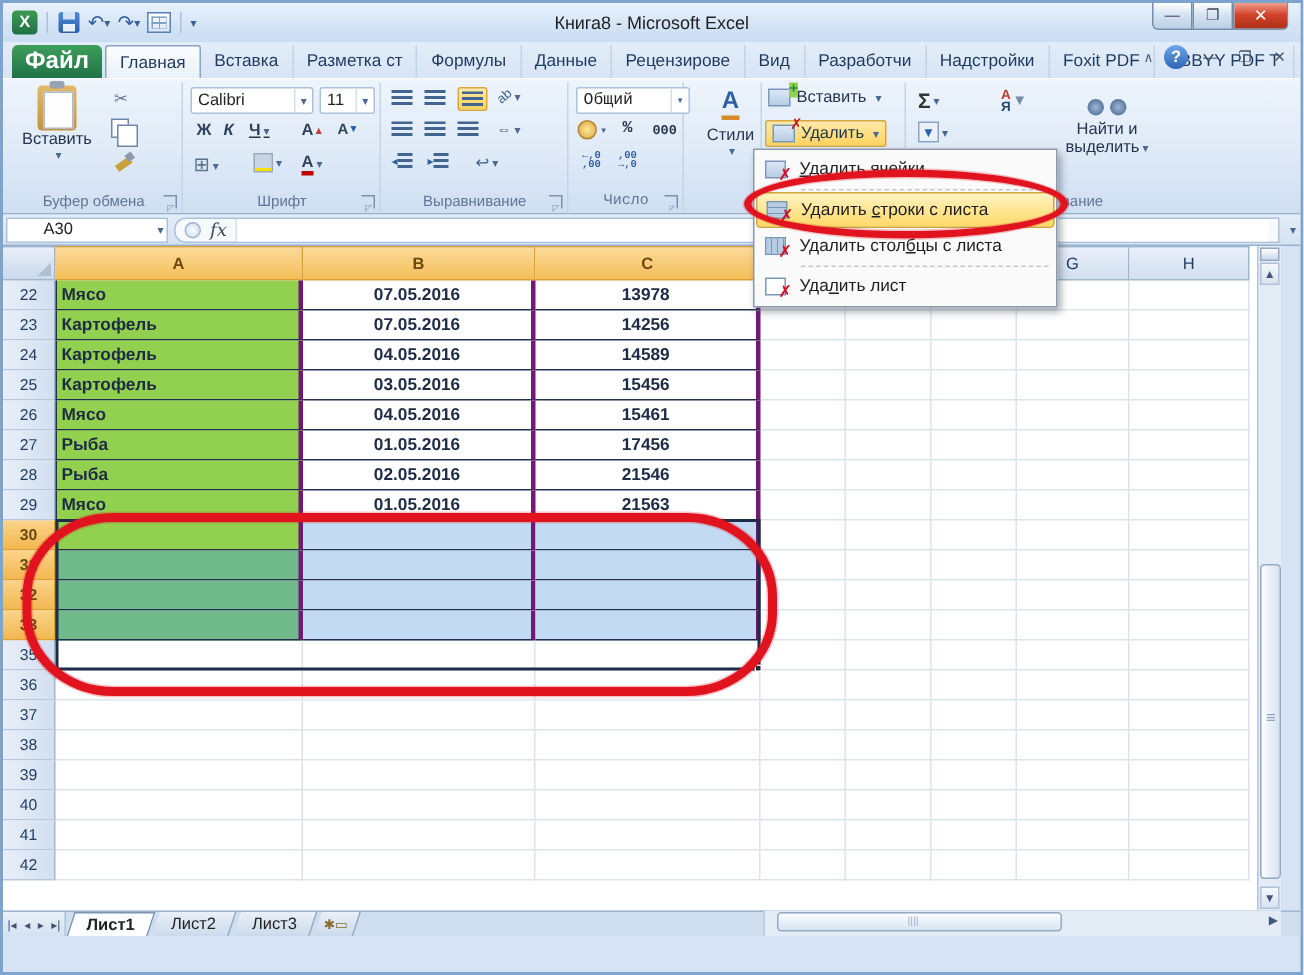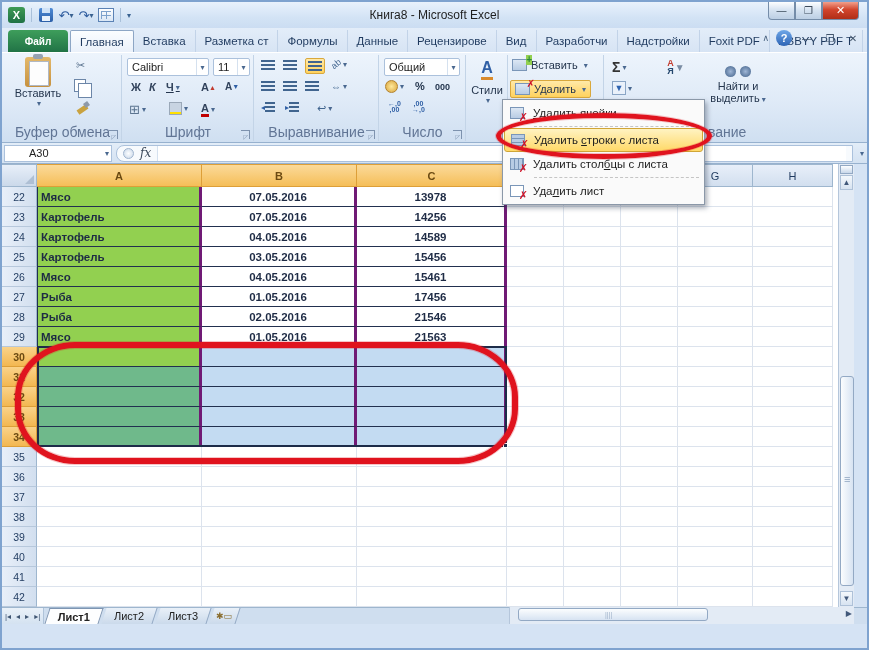--- a/index.html
+++ b/index.html
@@ -32,38 +32,38 @@
     background:linear-gradient(#FDFEFF,#D7E4F2 45%,#BCCFE4); display:flex; align-items:center;
     justify-content:center; font-size:10px; color:#3B4A5A; }
   .wbtn.close { width:37px; background:linear-gradient(#F2A08C,#D2452C 45%,#B02E17);
     color:#fff; border-bottom-right-radius:4px; font-size:11px; font-weight:bold; }
   .wbtn.min  { border-bottom-left-radius:4px; }
 
   
   .tabrow { position:absolute; left:0; top:26px; width:100%; height:24px;
     background:linear-gradient(#E3EDF9,#D7E4F4); display:flex; align-items:flex-end; }
   .file-tab { margin-left:6px; width:60px; height:22px; background:linear-gradient(#3E9E5B,#217346);
-    border-radius:4px 4px 0 0; color:#fff; font-size:10px; font-weight:bold;
+    border-radius:4px 4px 0 0; color:#fff; font-size:16px; font-weight:bold;
     display:flex; align-items:center; justify-content:center; }
   .tab { height:22px; padding:0 9px; display:flex; align-items:center; font-size:11.5px; color:#1F3A5F;
     border-right:1px solid #C2D3E8; }
   .tab.active { background:linear-gradient(#FBFDFF,#EAF1FA); border:1px solid #8DA6C5; border-bottom:none;
     border-radius:2px 2px 0 0; margin-left:2px; }
   .tabrow-right { position:absolute; right:6px; top:28px; display:flex; align-items:center; gap:7px; }
   .chev-up { font-size:9px; color:#47617F; }
   .help-btn { width:16px; height:16px; border-radius:50%; background:linear-gradient(#6FA7E8,#2D64B5);
     color:#fff; font-size:11px; font-weight:bold; display:flex; align-items:center; justify-content:center; }
   .doc-btn { font-size:10px; color:#41546B; width:16px; text-align:center; }
 
   
   .ribbon { position:absolute; left:0; top:50px; width:100%; height:91px;
     background:linear-gradient(#EDF4FC,#DFEAF7 55%,#CFDFF1); border-top:1px solid #fff;
     border-bottom:1px solid #97B1CE; }
   .rgroup { position:absolute; top:2px; height:86px; border-right:1px solid #C3D4E7; }
-  .glabel { position:absolute; bottom:1px; left:0; right:0; text-align:center; font-size:14px; color:#617595; }
+  .glabel { position:absolute; bottom:1px; left:0; right:0; text-align:center; font-size:10px; color:#617595; }
   .dlg { position:absolute; bottom:2px; right:3px; width:9px; height:9px;
     border-left:1px solid #7D92AE; border-bottom:1px solid #7D92AE; transform:rotate(180deg); }
   .dlg:after { content:"◿"; position:absolute; left:1px; top:-3px; font-size:6px; color:#7D92AE; }
   .rbtn { position:absolute; display:flex; align-items:center; font-size:11px; color:#25364E; }
   .combo { position:absolute; height:18px; background:#fff; border:1px solid #ABC1DC; border-radius:2px;
     font-size:11px; color:#222; display:flex; align-items:center; padding-left:4px; }
   .combo .arr { margin-left:auto; width:12px; height:100%; display:flex; align-items:center;
     justify-content:center; font-size:8px; color:#4A6890; border-left:1px solid #D5E1EF; }
   .glyph { font-weight:bold; color:#32435C; }
   .drop8 { font-size:8px; color:#4A6890; margin-left:2px; }
@@ -370,21 +370,21 @@
           <span class="bars" style="width:10px;"></span>
         </div>
       <div class="rbtn" style="left:62px;top:47px;">
           <span style="font-size:11px;color:#41658F;">↩</span>
           <span class="drop8">▾</span>
         </div>
       <div class="glabel">Выравнивание</div>
       <span class="dlg"></span>
     </div>
 
-    <div class="rgroup" style="left:378px;width:86px;">
+    <div class="rgroup" style="left:378px;width:76px;font-family:Liberation Mono, monospace;">
       <div class="combo" style="left:4px;top:3px;width:76px;">
         <span>Общий</span>
           <span class="arr">▾</span>
         </div>
       <div class="rbtn" style="left:5px;top:25px;">
           <span class="coin"></span>
           <span class="drop8">▾</span>
         </div>
       <div class="rbtn" style="left:35px;top:25px;font-weight:bold;">
           <span>%</span>
@@ -625,32 +625,20 @@
           <div class="g-cell cB tbl blue"></div>
           <div class="g-cell cC tbl blue"></div>
           <div class="g-cell cD"></div>
           <div class="g-cell cE"></div>
           <div class="g-cell cF"></div>
           <div class="g-cell cG"></div>
           <div class="g-cell cH"></div>
           <div class="g-cell cFill"></div>
         </div>
         <div class="g-row">
-          <div class="row-hdr sel">34</div>
-          <div class="g-cell cA tbl green-dim"></div>
-          <div class="g-cell cB tbl blue"></div>
-          <div class="g-cell cC tbl blue"></div>
-          <div class="g-cell cD"></div>
-          <div class="g-cell cE"></div>
-          <div class="g-cell cF"></div>
-          <div class="g-cell cG"></div>
-          <div class="g-cell cH"></div>
-          <div class="g-cell cFill"></div>
-        </div>
-        <div class="g-row">
           <div class="row-hdr">35</div>
           <div class="g-cell cA"></div>
           <div class="g-cell cB"></div>
           <div class="g-cell cC"></div>
           <div class="g-cell cD"></div>
           <div class="g-cell cE"></div>
           <div class="g-cell cF"></div>
           <div class="g-cell cG"></div>
           <div class="g-cell cH"></div>
           <div class="g-cell cFill"></div>

